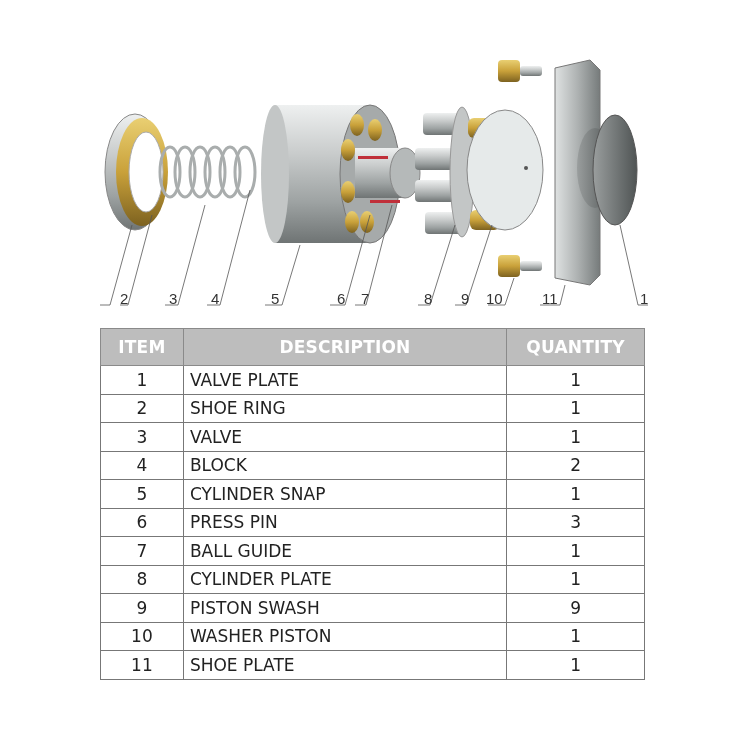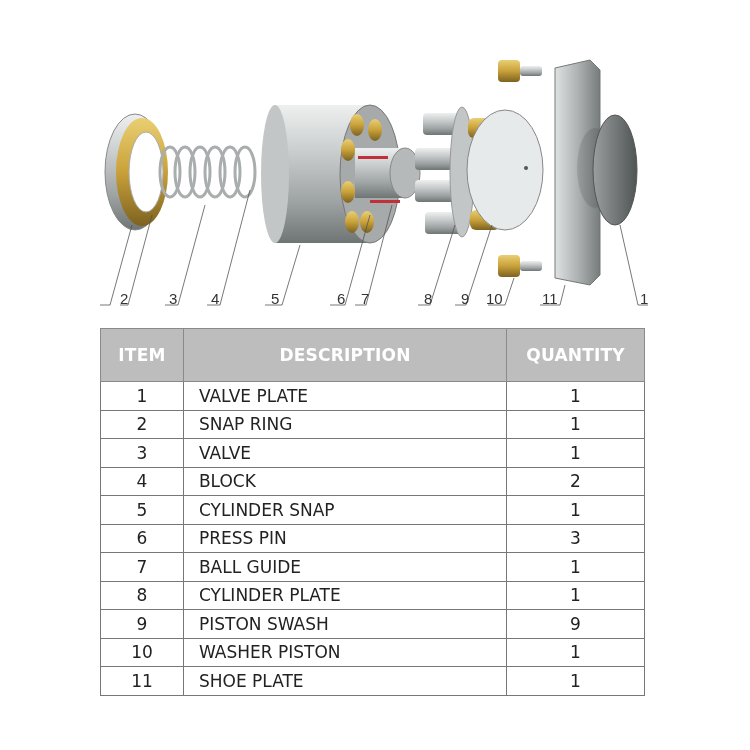--- a/index.html
+++ b/index.html
@@ -1,23 +1,23 @@
 <!DOCTYPE html>
 <html><head>
 <meta charset="utf-8">
 <style>
   html,body{margin:0;padding:0;background:#ffffff;}
   body{width:750px;height:750px;position:relative;overflow:hidden;font-family:"DejaVu Sans","Liberation Sans",sans-serif;}
   #diagram{position:absolute;left:0;top:0;width:750px;height:320px;}
   .callout{position:absolute;font-size:15px;color:#333;font-family:"Liberation Sans",sans-serif;}
   table.parts{position:absolute;left:100px;top:328px;width:545px;border-collapse:collapse;font-family:"DejaVu Sans","Liberation Sans",sans-serif;}
-  table.parts th{background:#bdbdbd;color:#ffffff;font-weight:bold;font-size:17px;height:28px;border:1px solid #8a8a8a;padding:12px;letter-spacing:0.2px;}
+  table.parts th{background:#bdbdbd;color:#ffffff;font-weight:bold;font-size:17px;height:28px;border:1px solid #8a8a8a;padding:4px;letter-spacing:0.2px;}
   table.parts td{height:27.5px;border:1px solid #777;font-size:17px;color:#222;padding:0;}
   table.parts td.c{text-align:center;}
-  table.parts td.d{padding-left:15px;}
+  table.parts td.d{padding-left:6px;}
   table.parts{border:1.5px solid #444;}
   col.c1{width:83px;} col.c2{width:324px;} col.c3{width:138px;}
 </style>
 </head>
 <body>
 
 <div id="diagram">
   <svg width="750" height="320" viewBox="0 0 750 320">
     <defs>
       <linearGradient id="steelV" x1="0" y1="0" x2="0" y2="1">
@@ -154,21 +154,21 @@
     </tr>
   </thead>
   <tbody>
     <tr>
         <td class="c">1</td>
         <td class="d">VALVE PLATE</td>
         <td class="c">1</td>
       </tr>
     <tr>
         <td class="c">2</td>
-        <td class="d">SNAP RING</td>
+        <td class="d">SHOE RING</td>
         <td class="c">1</td>
       </tr>
     <tr>
         <td class="c">3</td>
         <td class="d">VALVE</td>
         <td class="c">1</td>
       </tr>
     <tr>
         <td class="c">4</td>
         <td class="d">BLOCK</td>

